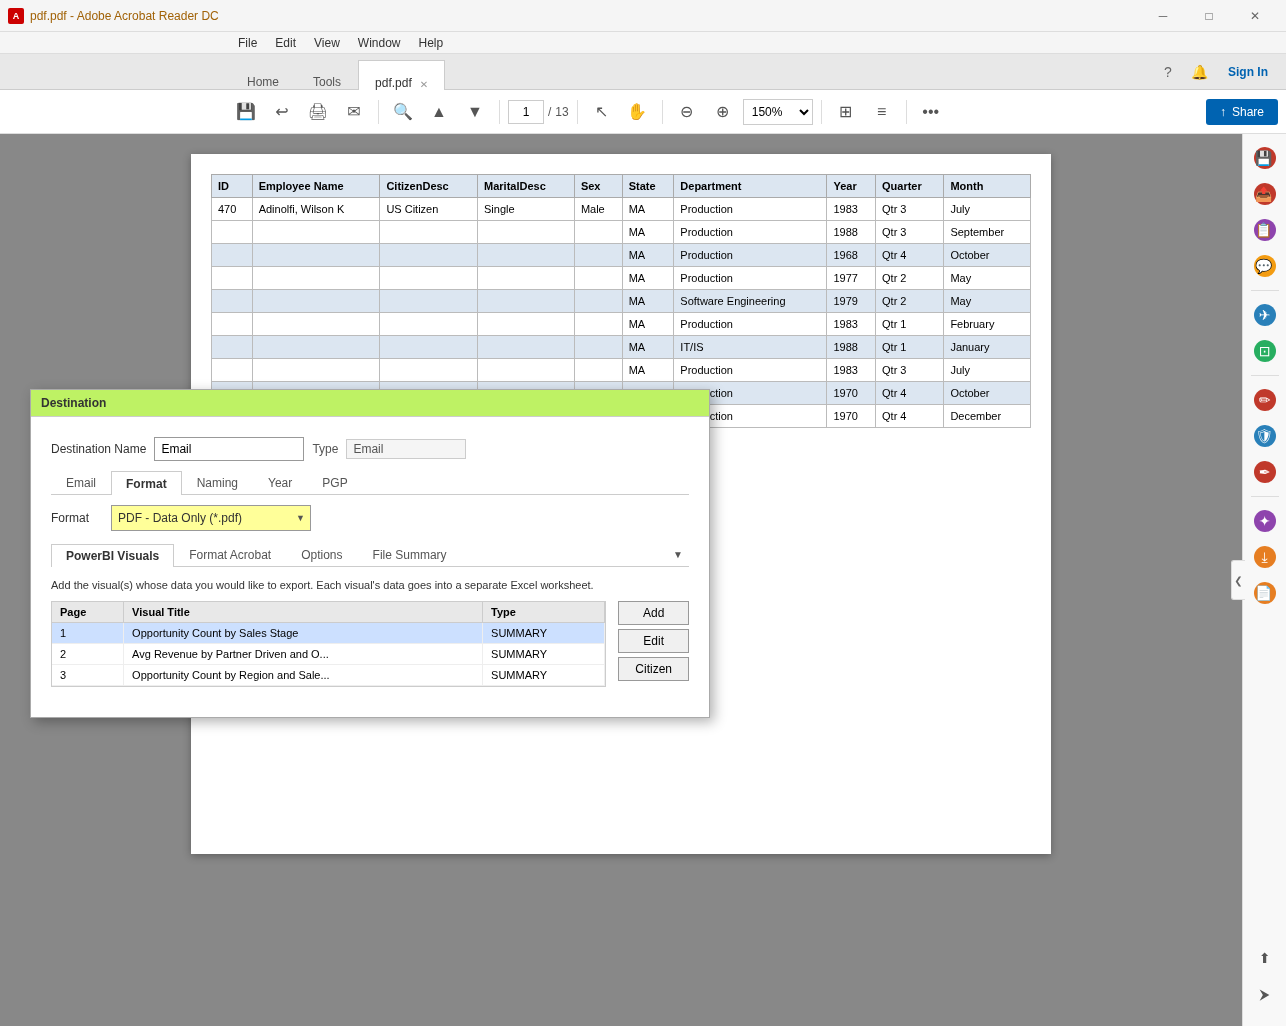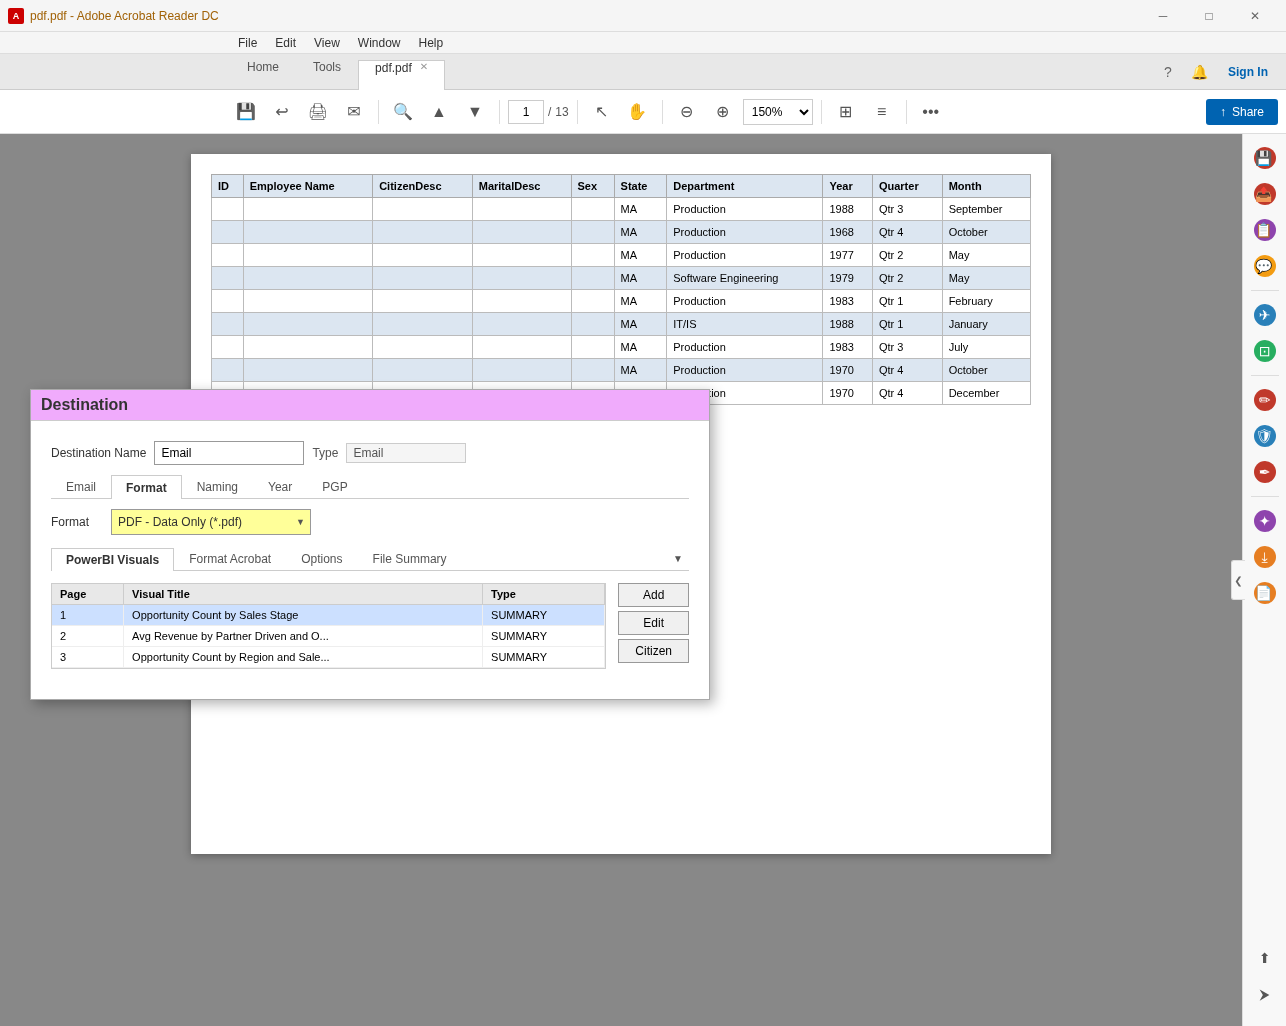--- a/index.html
+++ b/index.html
@@ -40,21 +40,21 @@
       display: flex;
       align-items: flex-end;
       padding-left: 230px;
       border-bottom: 1px solid #ccc;
       position: relative;
     }
     .tab {
       height: 30px;
       padding: 0 16px;
       display: flex;
-      align-items: flex-start;
+      align-items: flex-end;
       cursor: pointer;
       font-size: 12px;
       color: #555;
       border: 1px solid transparent;
       border-bottom: none;
       background: transparent;
       gap: 8px;
     }
     .tab.active {
       background: white;
@@ -220,23 +220,23 @@
       position: absolute;
       top: 255px;
       left: 30px;
       width: 680px;
       background: white;
       border: 1px solid #aaa;
       box-shadow: 4px 4px 12px rgba(0,0,0,0.3);
       pointer-events: all;
     }
     .dialog-title {
-      background: #f0abfc;
+      background: #bef264;
       padding: 6px 10px;
-      font-size: 16px;
+      font-size: 12px;
       font-weight: 600;
       border-bottom: 1px solid #ccc;
       color: #333;
     }
     .dialog-body { padding: 20px; }
 
     
     .dest-row { display: flex; align-items: center; gap: 8px; margin-bottom: 10px; }
     .dest-label { font-size: 12px; color: #333; white-space: nowrap; }
     .dest-input { height: 24px; border: 1px solid #999; padding: 0 6px; font-size: 12px; width: 150px; }
@@ -481,20 +481,32 @@
               <th>MaritalDesc</th>
               <th>Sex</th>
               <th>State</th>
               <th>Department</th>
               <th>Year</th>
               <th>Quarter</th>
               <th>Month</th>
             </tr>
           </thead>
           <tbody id="pdf-table-body">
+          <tr class="normal">
+                <td>470</td>
+                <td>Adinolfi, Wilson K</td>
+                <td>US Citizen</td>
+                <td>Single</td>
+                <td>Male</td>
+                <td>MA</td>
+                <td>Production</td>
+                <td>1983</td>
+                <td>Qtr 3</td>
+                <td>July</td>
+              </tr>
               <tr class="normal">
                 <td></td>
                 <td></td>
                 <td></td>
                 <td></td>
                 <td></td>
                 <td>MA</td>
                 <td>Production</td>
                 <td>1988</td>
                 <td>Qtr 3</td>
@@ -682,20 +694,21 @@
         </div>
 
         <div class="sub-tab-bar">
           <button class="sub-tab active">PowerBI Visuals</button>
           <button class="sub-tab">Format Acrobat</button>
           <button class="sub-tab">Options</button>
           <button class="sub-tab">File Summary</button>
           <span class="sub-tab-arrow">▼</span>
         </div>
 
+        <p class="desc-text">Add the visual(s) whose data you would like to export. Each visual's data goes into a separate Excel worksheet.</p>
 
         <div class="table-with-btns">
           <div class="dlg-table-wrap" style="flex:1;">
             <table class="dlg-table">
               <thead>
                 <tr>
                   <th>Page</th>
                   <th>Visual Title</th>
                   <th>Type</th>
                 </tr>

